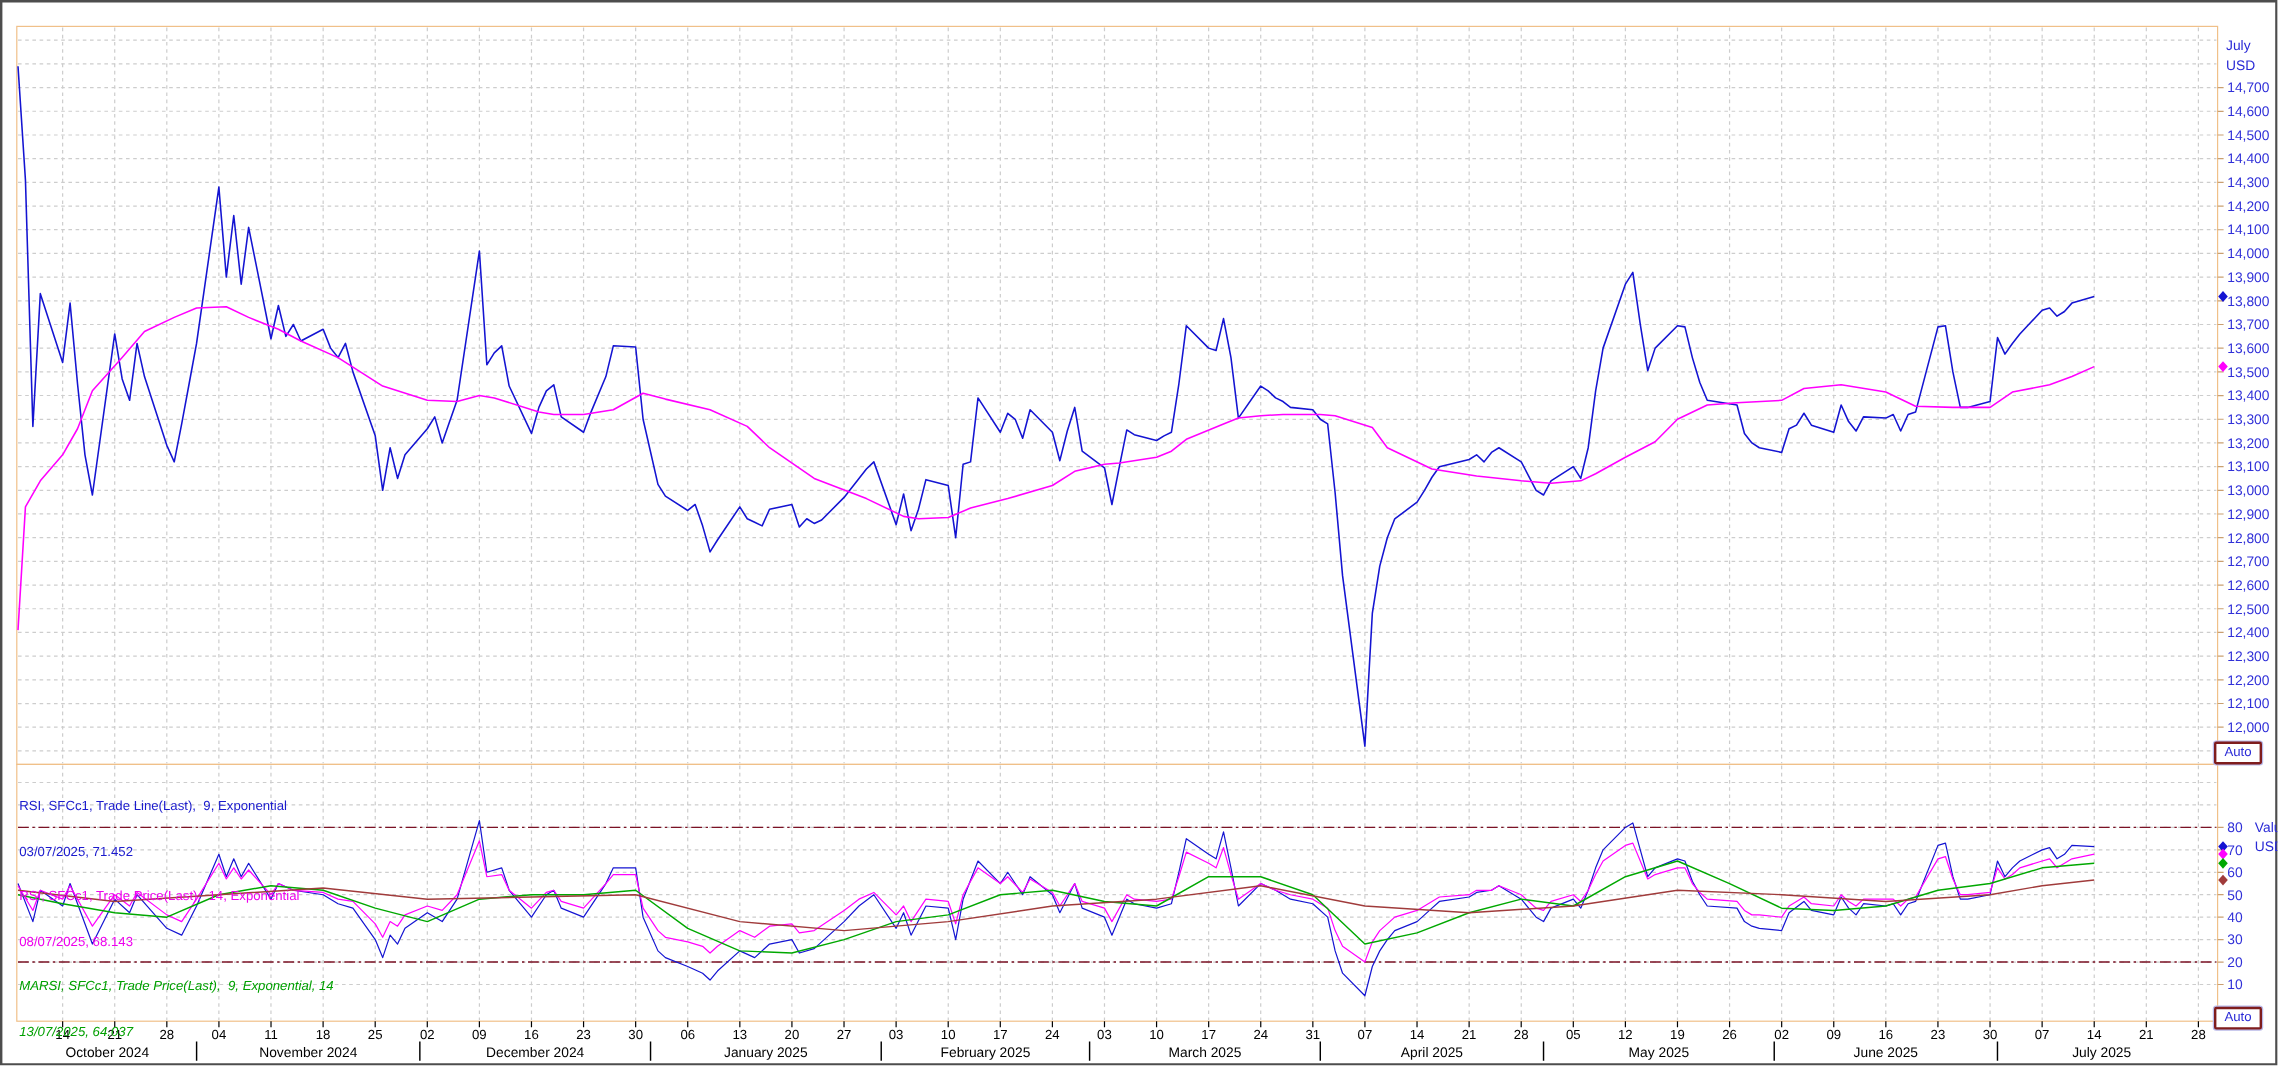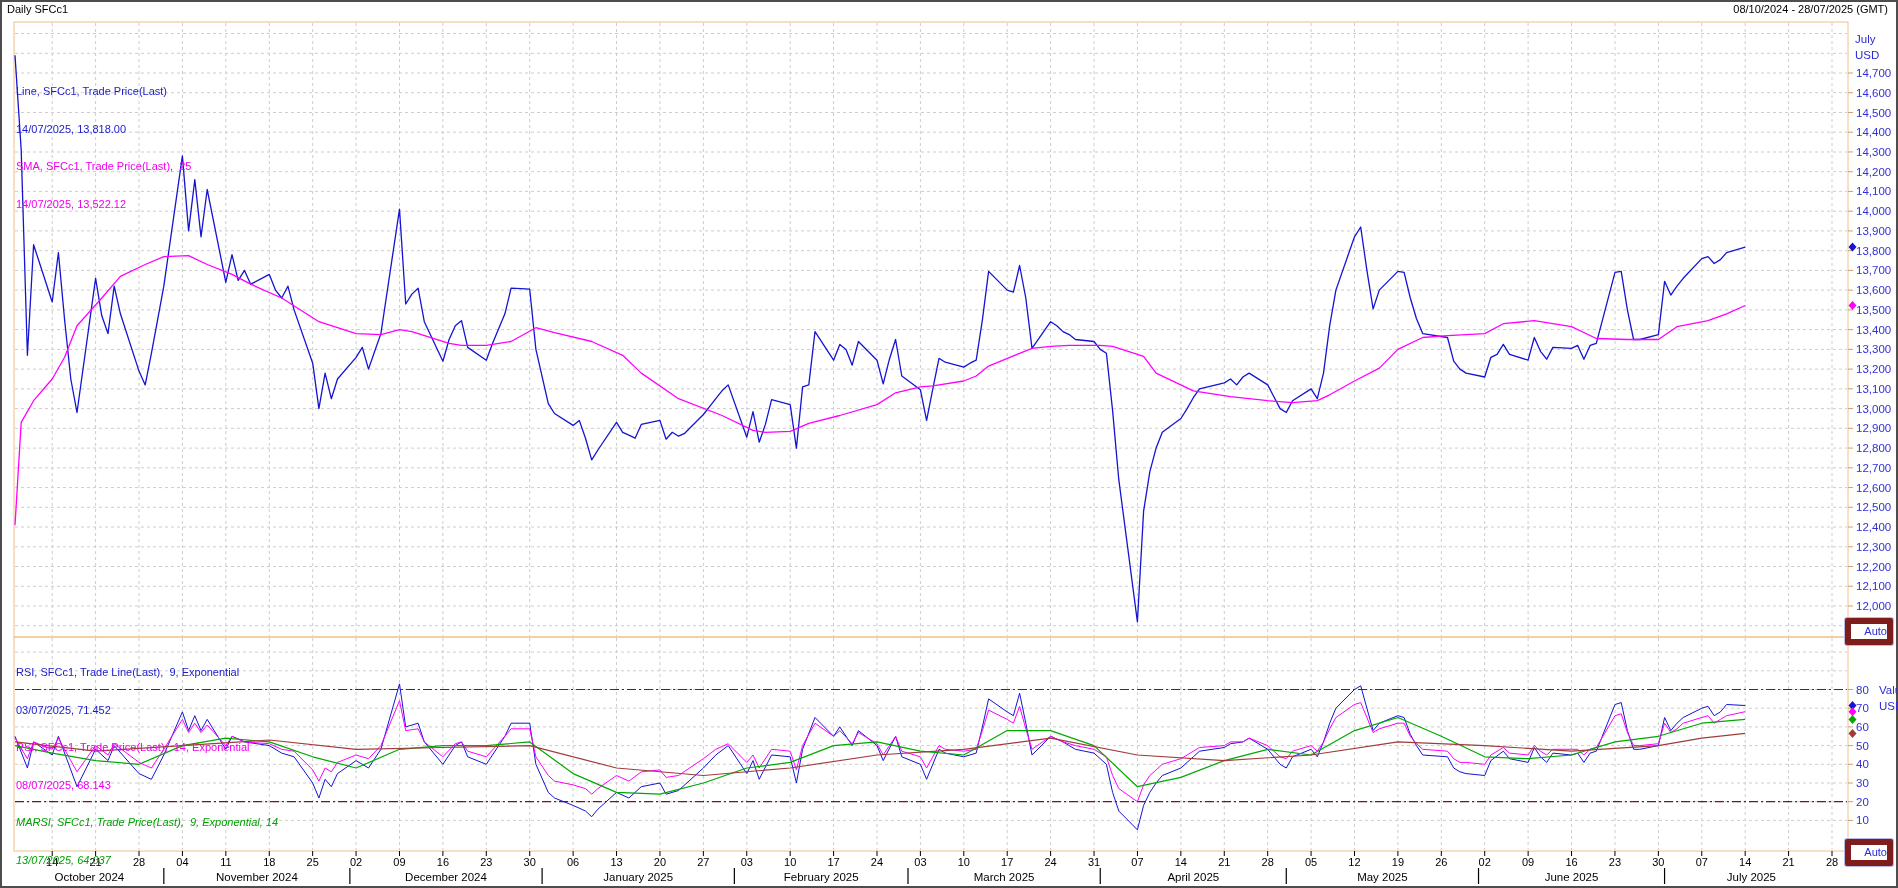--- a/index.html
+++ b/index.html
@@ -10,32 +10,28 @@
   .titlebar .range{position:absolute;right:2px;top:0;}
   #chart-svg{position:absolute;left:0;top:0;}
   svg text{font-family:"Liberation Sans",sans-serif;}
   .legend{position:absolute;left:16px;font-size:11px;line-height:12.5px;white-space:pre;}
   .main-legend{top:60px;}
   .value-legend{top:641px;}
   .c-blue{color:#1a1acd;} .c-mag{color:#ee00ee;} .c-grn{color:#00a000;font-style:italic;}
   .yhead{position:absolute;left:1855px;color:#2a2ad6;font-size:11.5px;line-height:16px;}
   .yhead.price{top:31px;} .yhead.value{top:682px;margin-left:24px;}
   .auto-btn{position:absolute;left:1845px;width:36px;height:15px;background:#fff;
-            border:6px solid #7f1d1d;box-shadow:0 0 0 1px #b9b9e8;border-radius:2px;
-            color:#2a2ad6;font-size:11px;line-height:14px;text-align:right;cursor:pointer;}
+            border:2px solid #7f1d1d;box-shadow:0 0 0 1px #b9b9e8;border-radius:2px;
+            color:#2a2ad6;font-size:11px;line-height:14px;text-align:center;cursor:pointer;}
   .auto-btn.upper{top:618px;} .auto-btn.lower{top:839px;}
 </style>
 </head>
 <body>
 
 <div class="screen">
-  <div class="titlebar">
-    <span>Daily SFCc1</span>
-    <span class="range">08/10/2024 - 28/07/2025 (GMT)</span>
-  </div>
 
   <svg id="chart-svg" width="1898" height="888">
       <g stroke="#f0c089" fill="none">
         <rect x="14" y="22" width="1834" height="615"></rect>
         <rect x="14" y="637" width="1834" height="214"></rect>
       </g>
       <g stroke="#cdcdcd" stroke-width="1" stroke-dasharray="3 3">
         <line x1="15" y1="33.5" x2="1847" y2="33.5"></line>
         <line x1="15" y1="53.3" x2="1847" y2="53.3"></line>
         <line x1="15" y1="73.0" x2="1847" y2="73.0"></line>
@@ -356,26 +352,20 @@
       <g>
         <path d="M1848.5,247.1 L1852.5,242.6 L1856.5,247.1 L1852.5,251.6 Z" fill="#1414d2"></path>
         <path d="M1848.5,305.5 L1852.5,301 L1856.5,305.5 L1852.5,310 Z" fill="#ff00ff"></path>
         <path d="M1848.5,705.5 L1852.5,701 L1856.5,705.5 L1852.5,710 Z" fill="#1414d2"></path>
         <path d="M1848.5,711.7 L1852.5,707.2 L1856.5,711.7 L1852.5,716.2 Z" fill="#ff00ff"></path>
         <path d="M1848.5,719.4 L1852.5,714.9 L1856.5,719.4 L1852.5,723.9 Z" fill="#00a800"></path>
         <path d="M1848.5,733.4 L1852.5,728.9 L1856.5,733.4 L1852.5,737.9 Z" fill="#a03b3b"></path>
       </g>
     </svg>
 
-  <div class="legend main-legend">
-    <div class="c-blue">Line, SFCc1, Trade Price(Last)</div>
-    <div class="c-blue">14/07/2025, 13,818.00</div>
-    <div class="c-mag">SMA, SFCc1, Trade Price(Last),  25</div>
-    <div class="c-mag">14/07/2025, 13,522.12</div>
-  </div>
 
   <div class="legend value-legend">
     <div class="c-blue">RSI, SFCc1, Trade Line(Last),  9, Exponential</div>
     <div class="c-blue">03/07/2025, 71.452</div>
     <div class="c-mag">RSI, SFCc1, Trade Price(Last),  14, Exponential</div>
     <div class="c-mag">08/07/2025, 68.143</div>
     <div class="c-grn">MARSI, SFCc1, Trade Price(Last),  9, Exponential, 14</div>
     <div class="c-grn">13/07/2025, 64.037</div>
     
     

